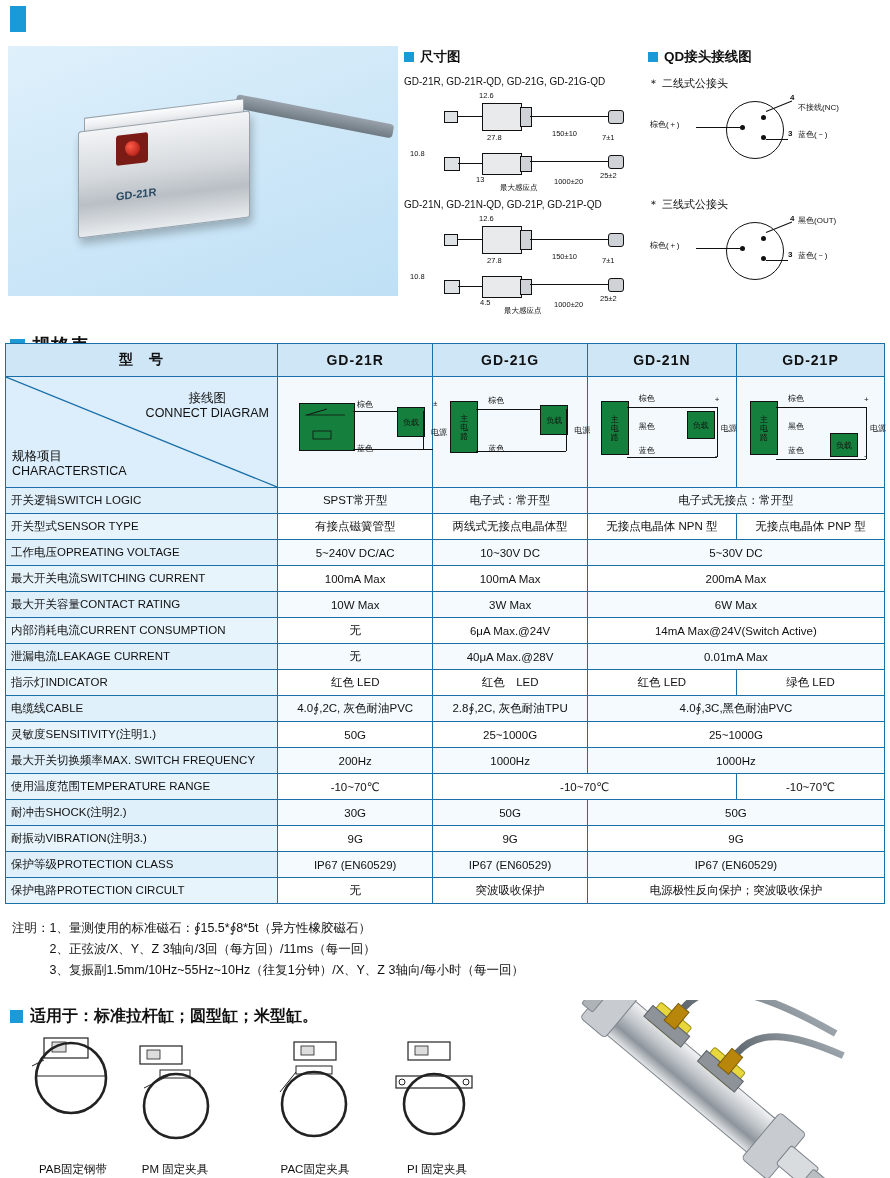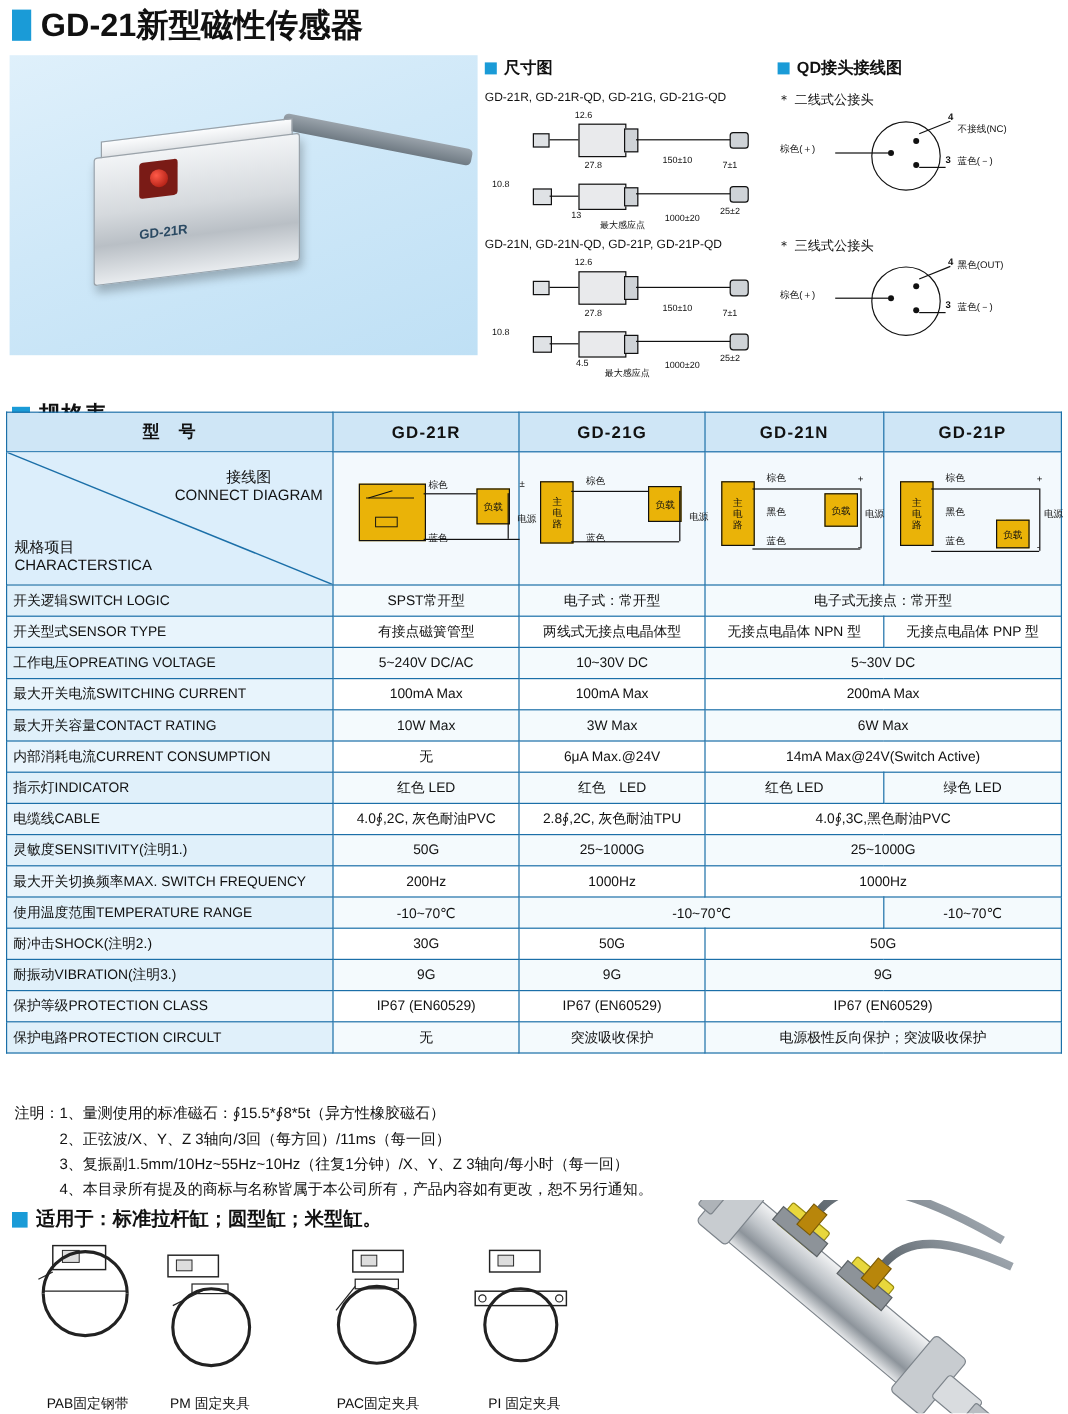--- a/index.html
+++ b/index.html
@@ -66,39 +66,39 @@
   tbody tr:nth-child(even) td.lbl{background:#e0f0fa;}
 
   .diaghdr{position:relative;width:100%;height:100%;}
   .diaghdr .slash{position:absolute;left:0;top:0;width:100%;height:100%;}
   .diaghdr .t1{position:absolute;right:8px;top:14px;text-align:center;font-size:12.5px;line-height:15px;}
   .diaghdr .t2{position:absolute;left:6px;bottom:8px;text-align:left;font-size:12.5px;line-height:15px;}
 
   
   .wire{position:relative;width:100%;height:102px;}
   .wlbl{position:absolute;font-size:8px;color:#111;white-space:nowrap;}
-  .wbox{position:absolute;border:1px solid #111;background:#eab308;font-size:8px;display:flex;align-items:center;justify-content:center;line-height:9px;}
+  .wbox{position:absolute;border:1px solid #111;background:#15803d;font-size:8px;display:flex;align-items:center;justify-content:center;line-height:9px;}
 
   
   #notes{position:absolute;left:12px;top:918px;width:860px;font-size:12.5px;line-height:21px;}
 
   
   #apply-head{position:absolute;left:10px;top:1006px;font-size:16px;font-weight:bold;}
   #clamps{position:absolute;left:14px;top:1032px;width:480px;height:145px;}
   .clamp{position:absolute;width:118px;text-align:center;}
   .clamp .cap{position:absolute;left:0;bottom:0;width:118px;font-size:11.5px;}
 
   
   #cyl{position:absolute;left:520px;top:1000px;width:370px;height:178px;}
 </style>
 </head>
 <body>
 
 <div id="header">
-  <span class="sq"></span><span class="title">GD-21新型磁性传感器</span>
+  <span class="sq"></span>
 </div>
 
 <div id="photo">
   <div class="cable"></div>
   <div class="sensor-top"></div>
   <div class="sensor"></div>
   <div class="led"></div>
   <div class="led-dot"></div>
   <div class="brand">GD-21R</div>
 </div>
@@ -342,20 +342,26 @@
         <td>3W Max</td>
         <td colspan="2">6W Max</td>
       </tr>
       <tr>
         <td class="lbl">内部消耗电流CURRENT CONSUMPTION</td>
         <td>无</td>
         <td>6μA Max.@24V</td>
         <td colspan="2">14mA Max@24V(Switch Active)</td>
       </tr>
       <tr>
+        <td class="lbl">泄漏电流LEAKAGE CURRENT</td>
+        <td>无</td>
+        <td>40μA Max.@28V</td>
+        <td colspan="2">0.01mA Max</td>
+      </tr>
+      <tr>
         <td class="lbl">指示灯INDICATOR</td>
         <td>红色 LED</td>
         <td>红色　LED</td>
         <td>红色 LED</td>
         <td>绿色 LED</td>
       </tr>
       <tr>
         <td class="lbl">电缆线CABLE</td>
         <td>4.0∮,2C, 灰色耐油PVC</td>
         <td>2.8∮,2C, 灰色耐油TPU</td>
@@ -403,21 +409,20 @@
         <td>突波吸收保护</td>
         <td colspan="2">电源极性反向保护；突波吸收保护</td>
       </tr>
     </tbody>
 </table>
 
 <div id="notes">
   <div>注明：1、量测使用的标准磁石：∮15.5*∮8*5t（异方性橡胶磁石）</div>
   <div>　　　2、正弦波/X、Y、Z 3轴向/3回（每方回）/11ms（每一回）</div>
   <div>　　　3、复振副1.5mm/10Hz~55Hz~10Hz（往复1分钟）/X、Y、Z 3轴向/每小时（每一回）</div>
-  <div>　　　4、本目录所有提及的商标与名称皆属于本公司所有，产品内容如有更改，恕不另行通知。</div>
 </div>
 
 <div id="apply-head">
   <span class="sq"></span><span>适用于：标准拉杆缸；圆型缸；米型缸。</span>
 </div>
 
 <div id="clamps">
 
   <div class="clamp" style="left:0;top:0;height:145px;">
     <svg width="118" height="118" viewBox="0 0 118 118">

